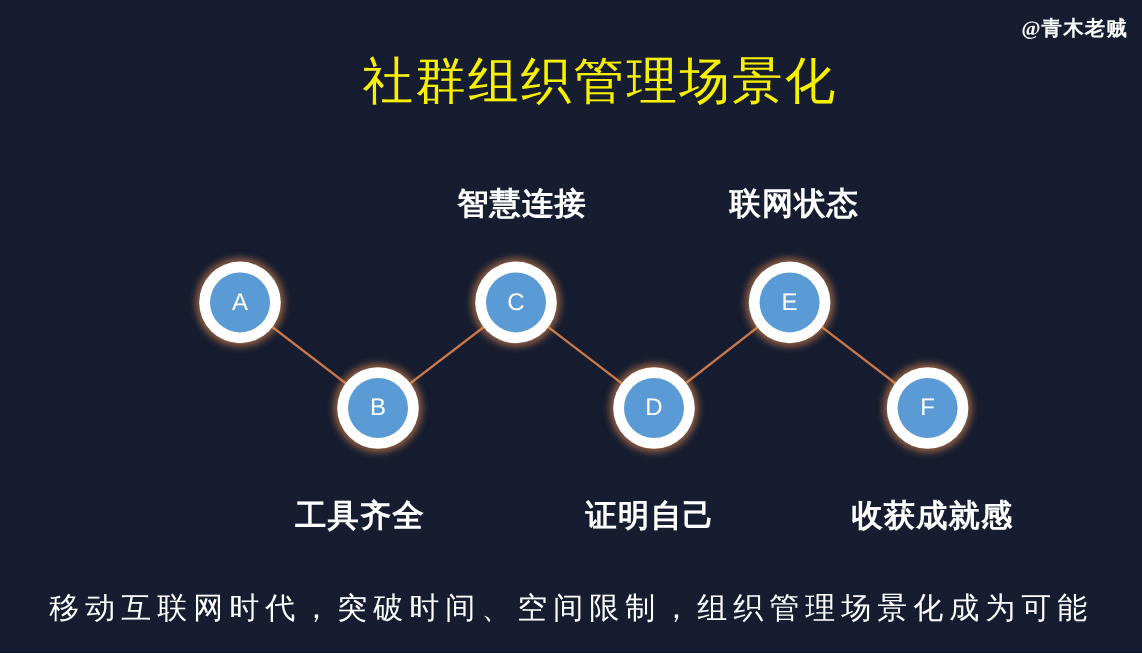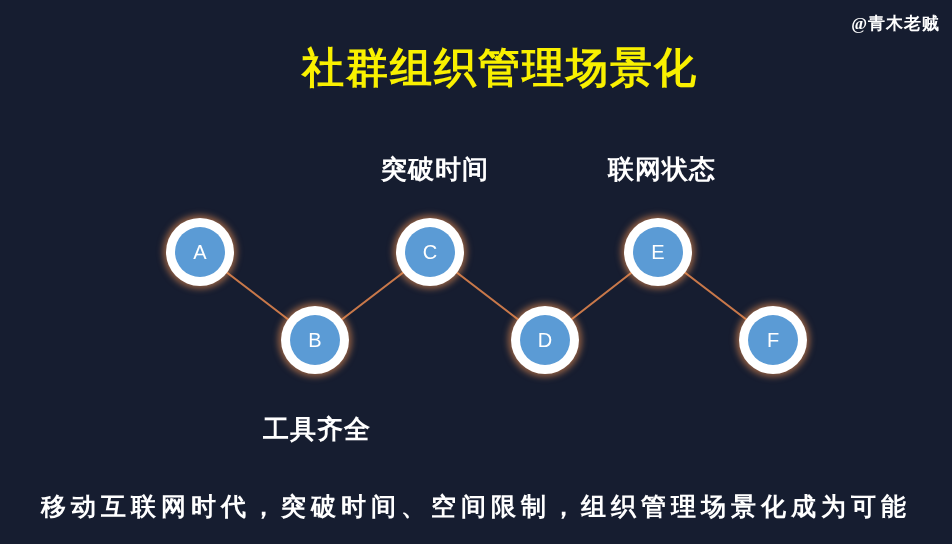--- a/index.html
+++ b/index.html
@@ -35,21 +35,21 @@
 
   .title {
     position: absolute;
     top: 40px;
     left: 0;
     right: 0;
     padding-left: 48px;
     text-align: center;
     color: var(--title_color);
     font-size: 42px;
-    font-weight: bold;
+    font-weight: normal;
     letter-spacing: 2px;
     font-family: "DejaVu Sans", sans-serif;
   }
 
   svg.connectors {
     position: absolute;
     top: 0;
     left: 0;
     pointer-events: none;
   }
@@ -95,36 +95,36 @@
   }
 
   .footer-text {
     position: absolute;
     top: 490px;
     left: 0;
     right: 0;
     text-align: center;
     color: var(--text_color);
     font-size: 25px;
-    font-weight: bold;
+    font-weight: normal;
     letter-spacing: 5px;
     white-space: nowrap;
     font-family: "Liberation Serif", "DejaVu Serif", serif;
   }
 </style>
 </head>
 <body>
 
 <div class="slide">
 
   <div class="watermark">@青木老贼</div>
 
   <div class="title">社群组织管理场景化</div>
 
-  <div class="node-label" style="left:435px; top:152px;">突破时间</div>
+  <div class="node-label" style="left:435px; top:152px;">智慧连接</div>
   <div class="node-label" style="left:662px; top:152px;">联网状态</div>
 
   <svg class="connectors" width="952" height="544">
     <polyline points="200,252 315,340 430,252 545,340 658,252 773,340"></polyline>
   </svg>
 
   <div class="node" style="left:166px; top:218px;">
     <div class="inner">A</div>
   </div>
   <div class="node" style="left:281px; top:306px;">
@@ -136,17 +136,19 @@
   <div class="node" style="left:511px; top:306px;">
     <div class="inner">D</div>
   </div>
   <div class="node" style="left:624px; top:218px;">
     <div class="inner">E</div>
   </div>
   <div class="node" style="left:739px; top:306px;">
     <div class="inner">F</div>
   </div>
 
-  <div class="node-label" style="left:317px; top:412px;text-align:right;">工具齐全</div>
+  <div class="node-label" style="left:300px; top:412px;text-align:right;">工具齐全</div>
+  <div class="node-label" style="left:542px; top:412px;">证明自己</div>
+  <div class="node-label" style="left:777px; top:412px;">收获成就感</div>
 
   <div class="footer-text">移动互联网时代，突破时间、空间限制，组织管理场景化成为可能</div>
 
 </div>
 
 </body></html>

